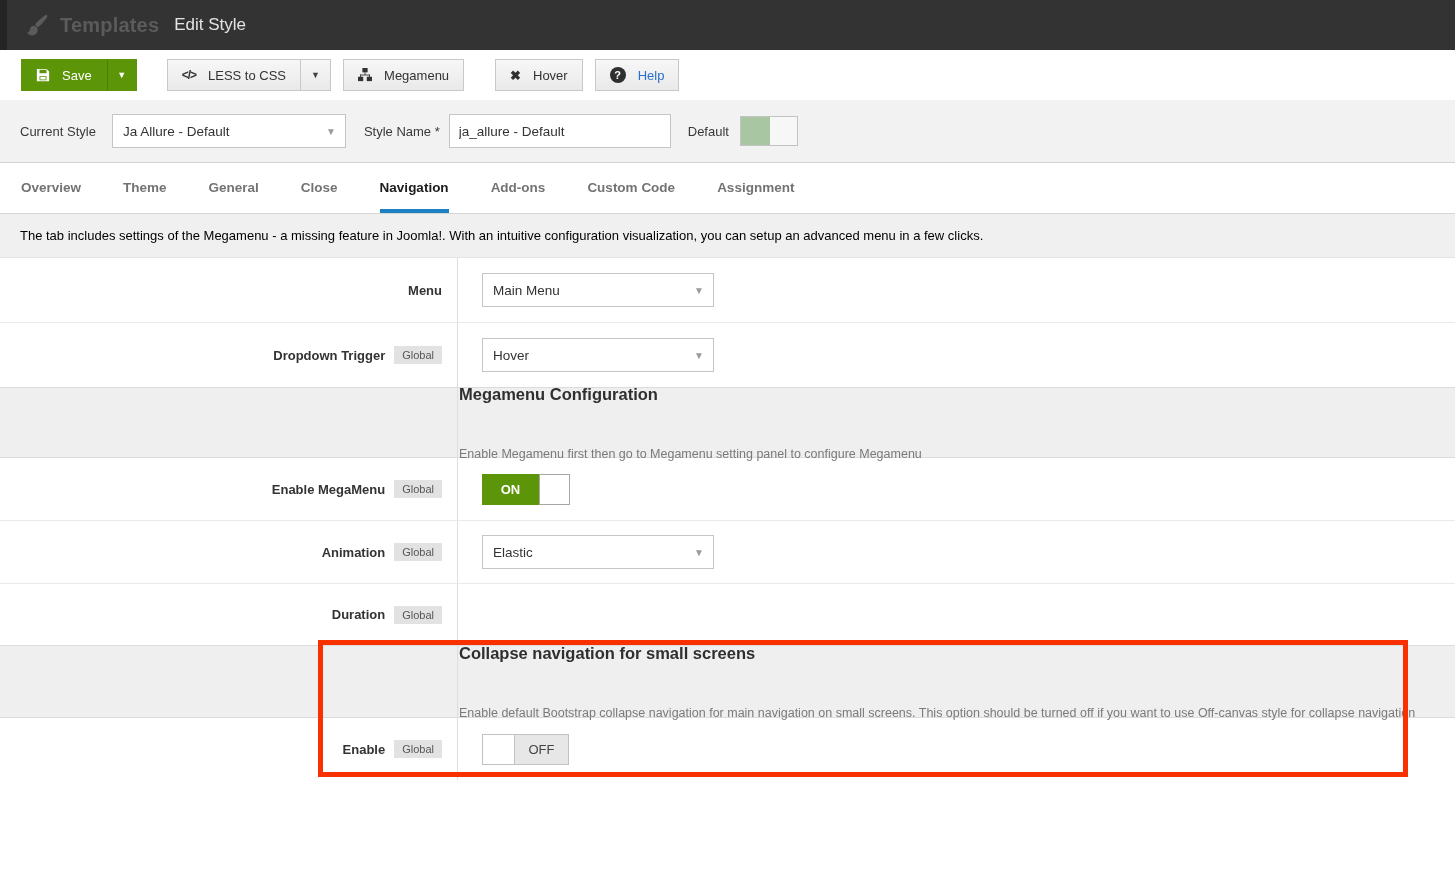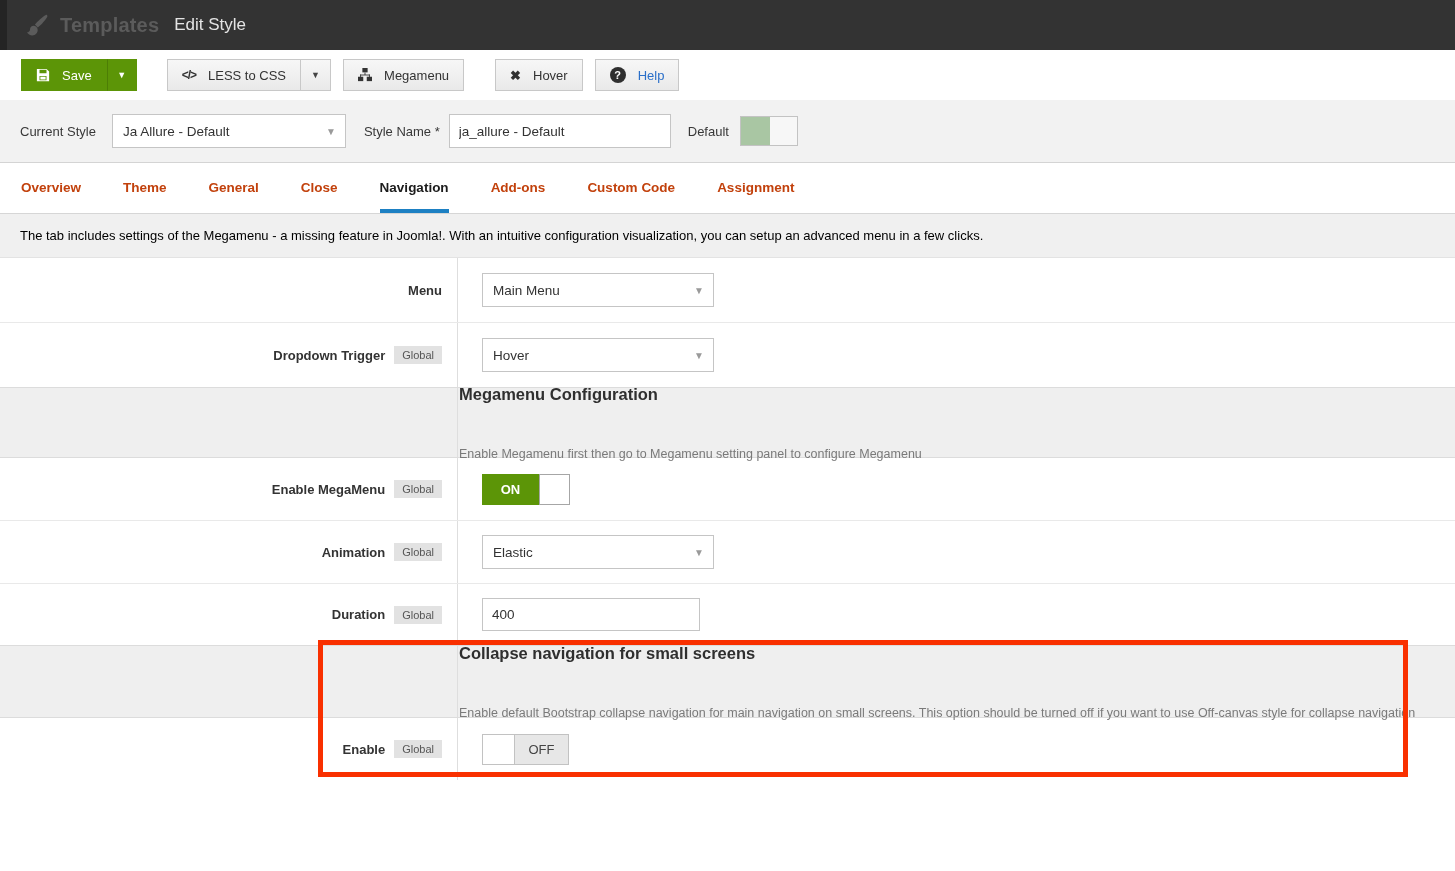--- a/index.html
+++ b/index.html
@@ -43,21 +43,21 @@
   .w234 { width:234px; } .w232 { width:232px; }
   .txtin { height:34px; border:1px solid #c5c5c5; background:#fff; padding:0 9px;
            font-family:inherit; font-size:13.5px; color:#333; }
   .def-toggle { width:58px; height:30px; border:1px solid #c3c3c3; display:flex; cursor:pointer; background:#f7f7f7; }
   .def-on { width:29px; background:#a9c6a3; }
   .def-off { flex:1; background:#f7f7f7; }
 
   
   .tabs { height:51px; background:#fff; border-bottom:1px solid #d6d6d6;
           display:flex; align-items:stretch; padding-left:21px; gap:42px; }
-  .tab { display:flex; align-items:center; font-weight:bold; font-size:13.5px; color:#c2410c;
+  .tab { display:flex; align-items:center; font-weight:bold; font-size:13.5px; color:#737373;
          border-bottom:4px solid transparent; padding-top:3px; cursor:pointer; }
   .tab.active { color:#1c1c1c; border-bottom-color:var(--tab-blue,#1d80c3); }
 
   .tab-desc { height:44px; background:#f0f0f0; border-bottom:1px solid #e3e3e3;
               display:flex; align-items:center; padding-left:20px; color:#000000; }
 
   
   .form { position:relative; }
   .frow { display:flex; background:#fff; }
   .frow + .frow { border-top:1px solid #e9e9e9; }
@@ -233,23 +233,20 @@
         <span class="sel-caret">▼</span>
       </div>
     </div>
   </div>
 
   <div class="frow h62">
     <div class="lcell">
       <span class="flabel">Duration</span>
       <span class="badge">Global</span>
     </div>
-    <div class="ccell">
-      <input class="txtin num-in" value="400" style="">
-    </div>
   </div>
 
   <div class="frow section h73">
     <div class="lcell"></div>
     <div class="ccell">
       <div class="sec-title">Collapse navigation for small screens</div>
       <div class="sec-desc">Enable default Bootstrap collapse navigation for main navigation on small screens. This option should be turned off if you want to use Off-canvas style for collapse navigation</div>
     </div>
   </div>
 

